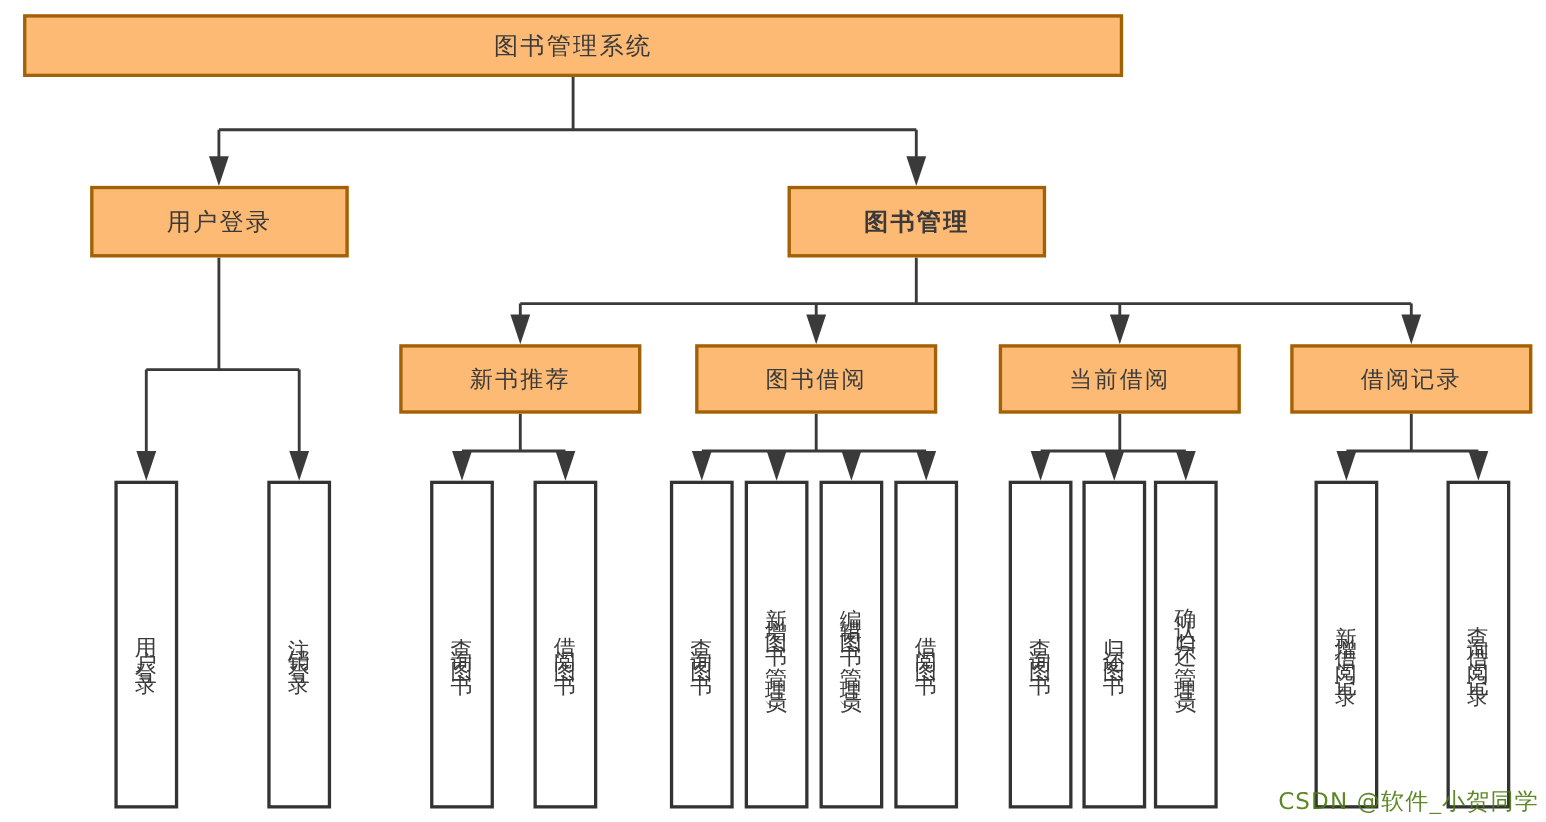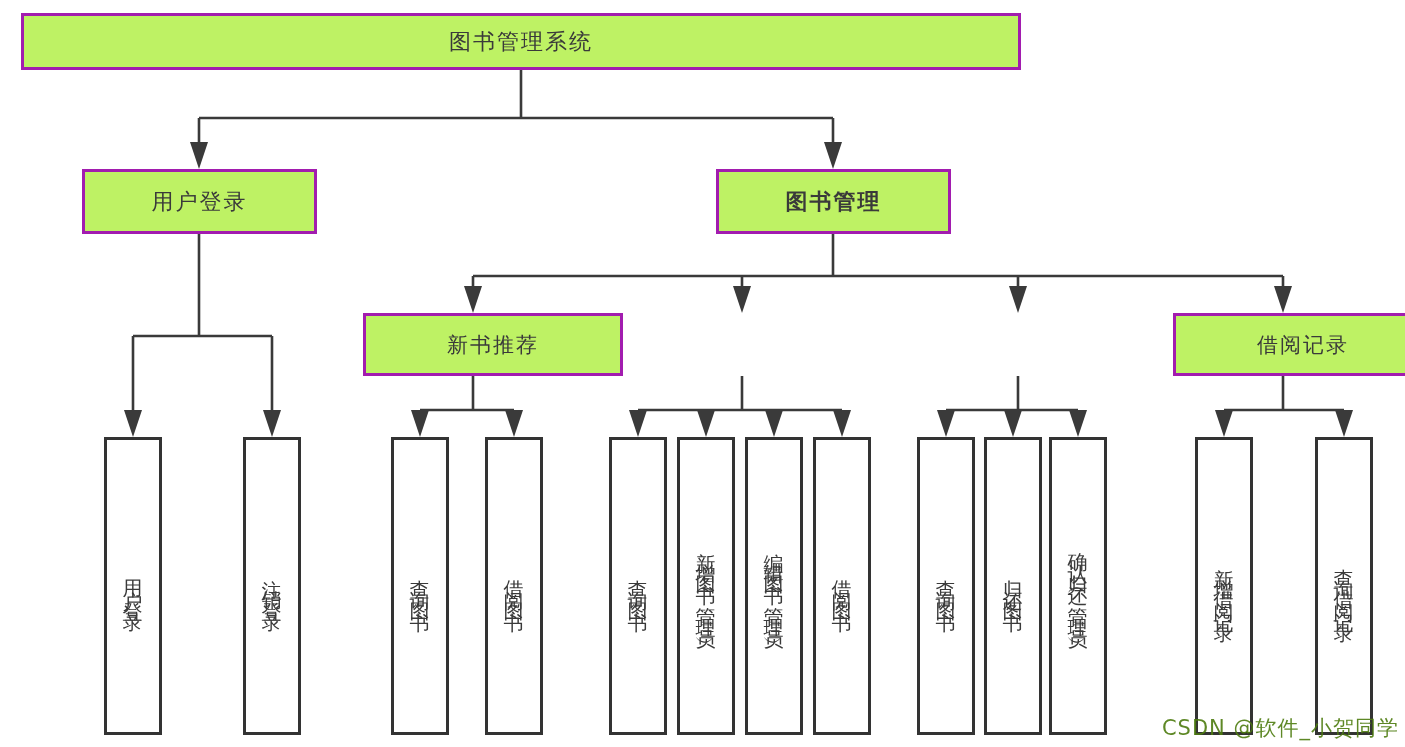--- a/index.html
+++ b/index.html
@@ -10,29 +10,29 @@
     font-family:"DejaVu Sans","Liberation Sans",sans-serif;
     color:#3a3a3a;
     overflow:hidden;
   }
   .connectors{
     position:absolute;left:0;top:0;width:1405px;height:747px;
   }
   .hbox{
     position:absolute;
     box-sizing:border-box;
-    border:3px solid #a21caf;
-    background:#bef264;
+    border:3px solid #a16207;
+    background:#fdba74;
     display:flex;align-items:center;justify-content:center;
     font-size:22px;letter-spacing:2px;
     white-space:nowrap;
   }
   .root{left:21px;top:13px;width:1000px;height:57px;}
   .lvl2{top:169px;width:235px;height:65px;}
-  .lvl3{top:313px;width:260px;height:63px;font-size:21px;}
+  .lvl3{top:313px;width:220px;height:63px;font-size:21px;}
   .vbox{
     position:absolute;
     top:437px;width:58px;height:298px;
     box-sizing:border-box;
     border:3px solid #333333;
     background:#ffffff;
     display:flex;align-items:center;justify-content:center;
   }
   .vtext{
     writing-mode:vertical-rl;
@@ -100,20 +100,22 @@
       <path d="M1335,410 L1353,410 L1344,437 Z"></path>
     </g>
   </svg>
 
   <div class="hbox root">图书管理系统</div>
 
   <div class="hbox lvl2" style="left:82px;">用户登录</div>
   <div class="hbox lvl2" style="left:716px;font-weight:bold;">图书管理</div>
 
   <div class="hbox lvl3" style="left:363px;">新书推荐</div>
+  <div class="hbox lvl3" style="left:632px;">图书借阅</div>
+  <div class="hbox lvl3" style="left:908px;">当前借阅</div>
   <div class="hbox lvl3" style="left:1173px;">借阅记录</div>
 
   <div class="vbox" style="left:104px;">
     <span class="vtext">用户登录</span>
   </div>
   <div class="vbox" style="left:243px;">
     <span class="vtext">注销登录</span>
   </div>
 
   <div class="vbox" style="left:391px;">

